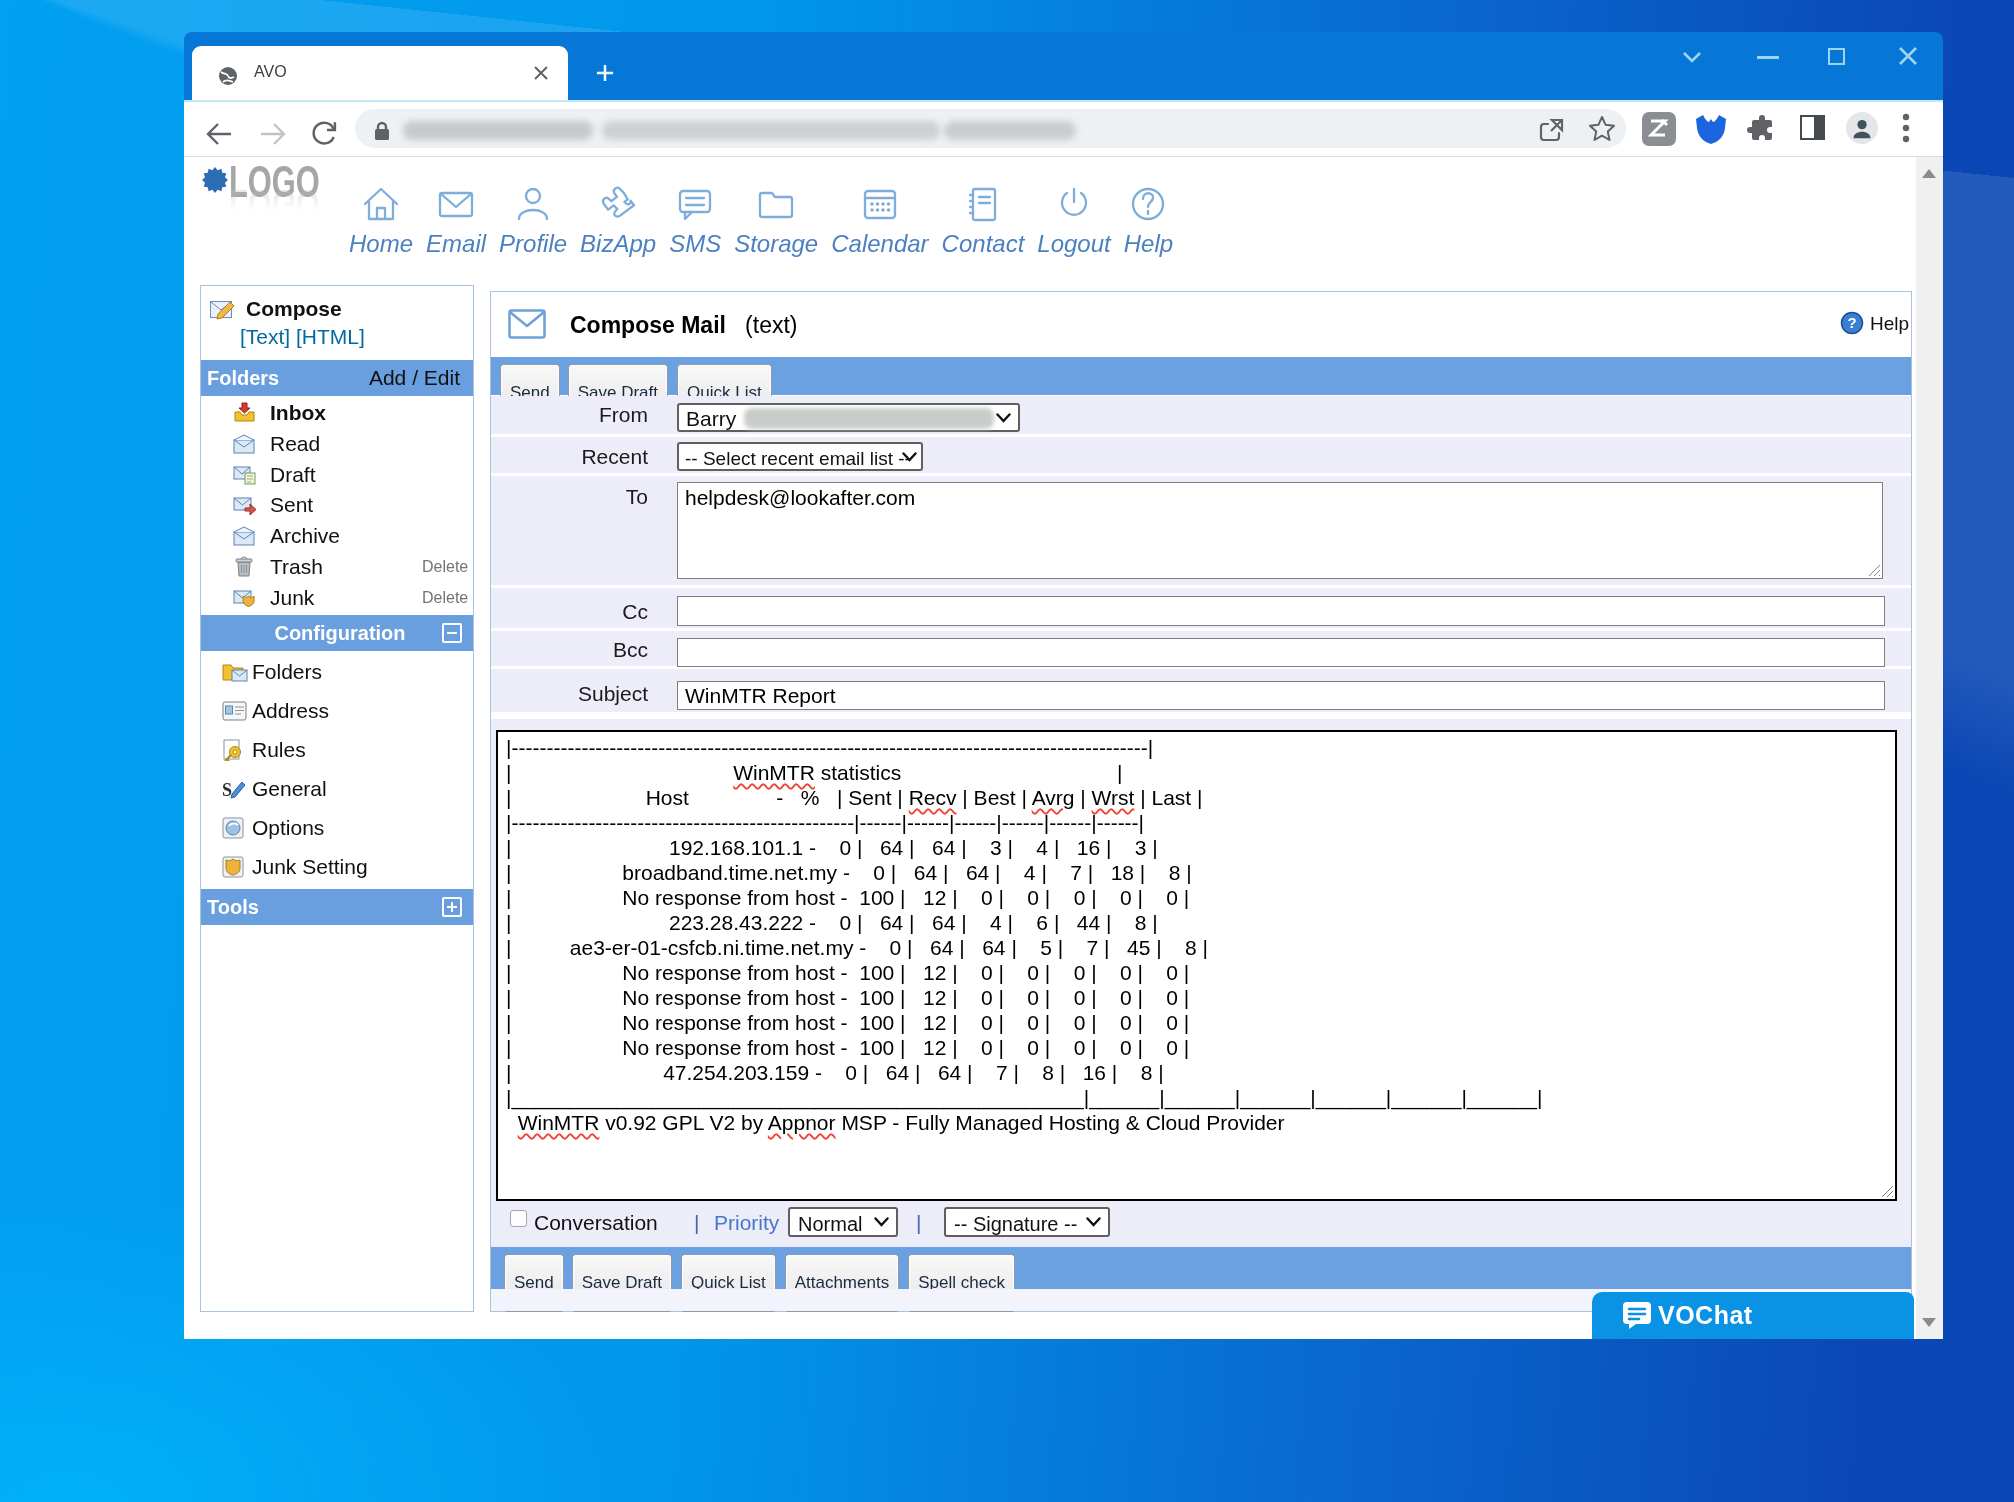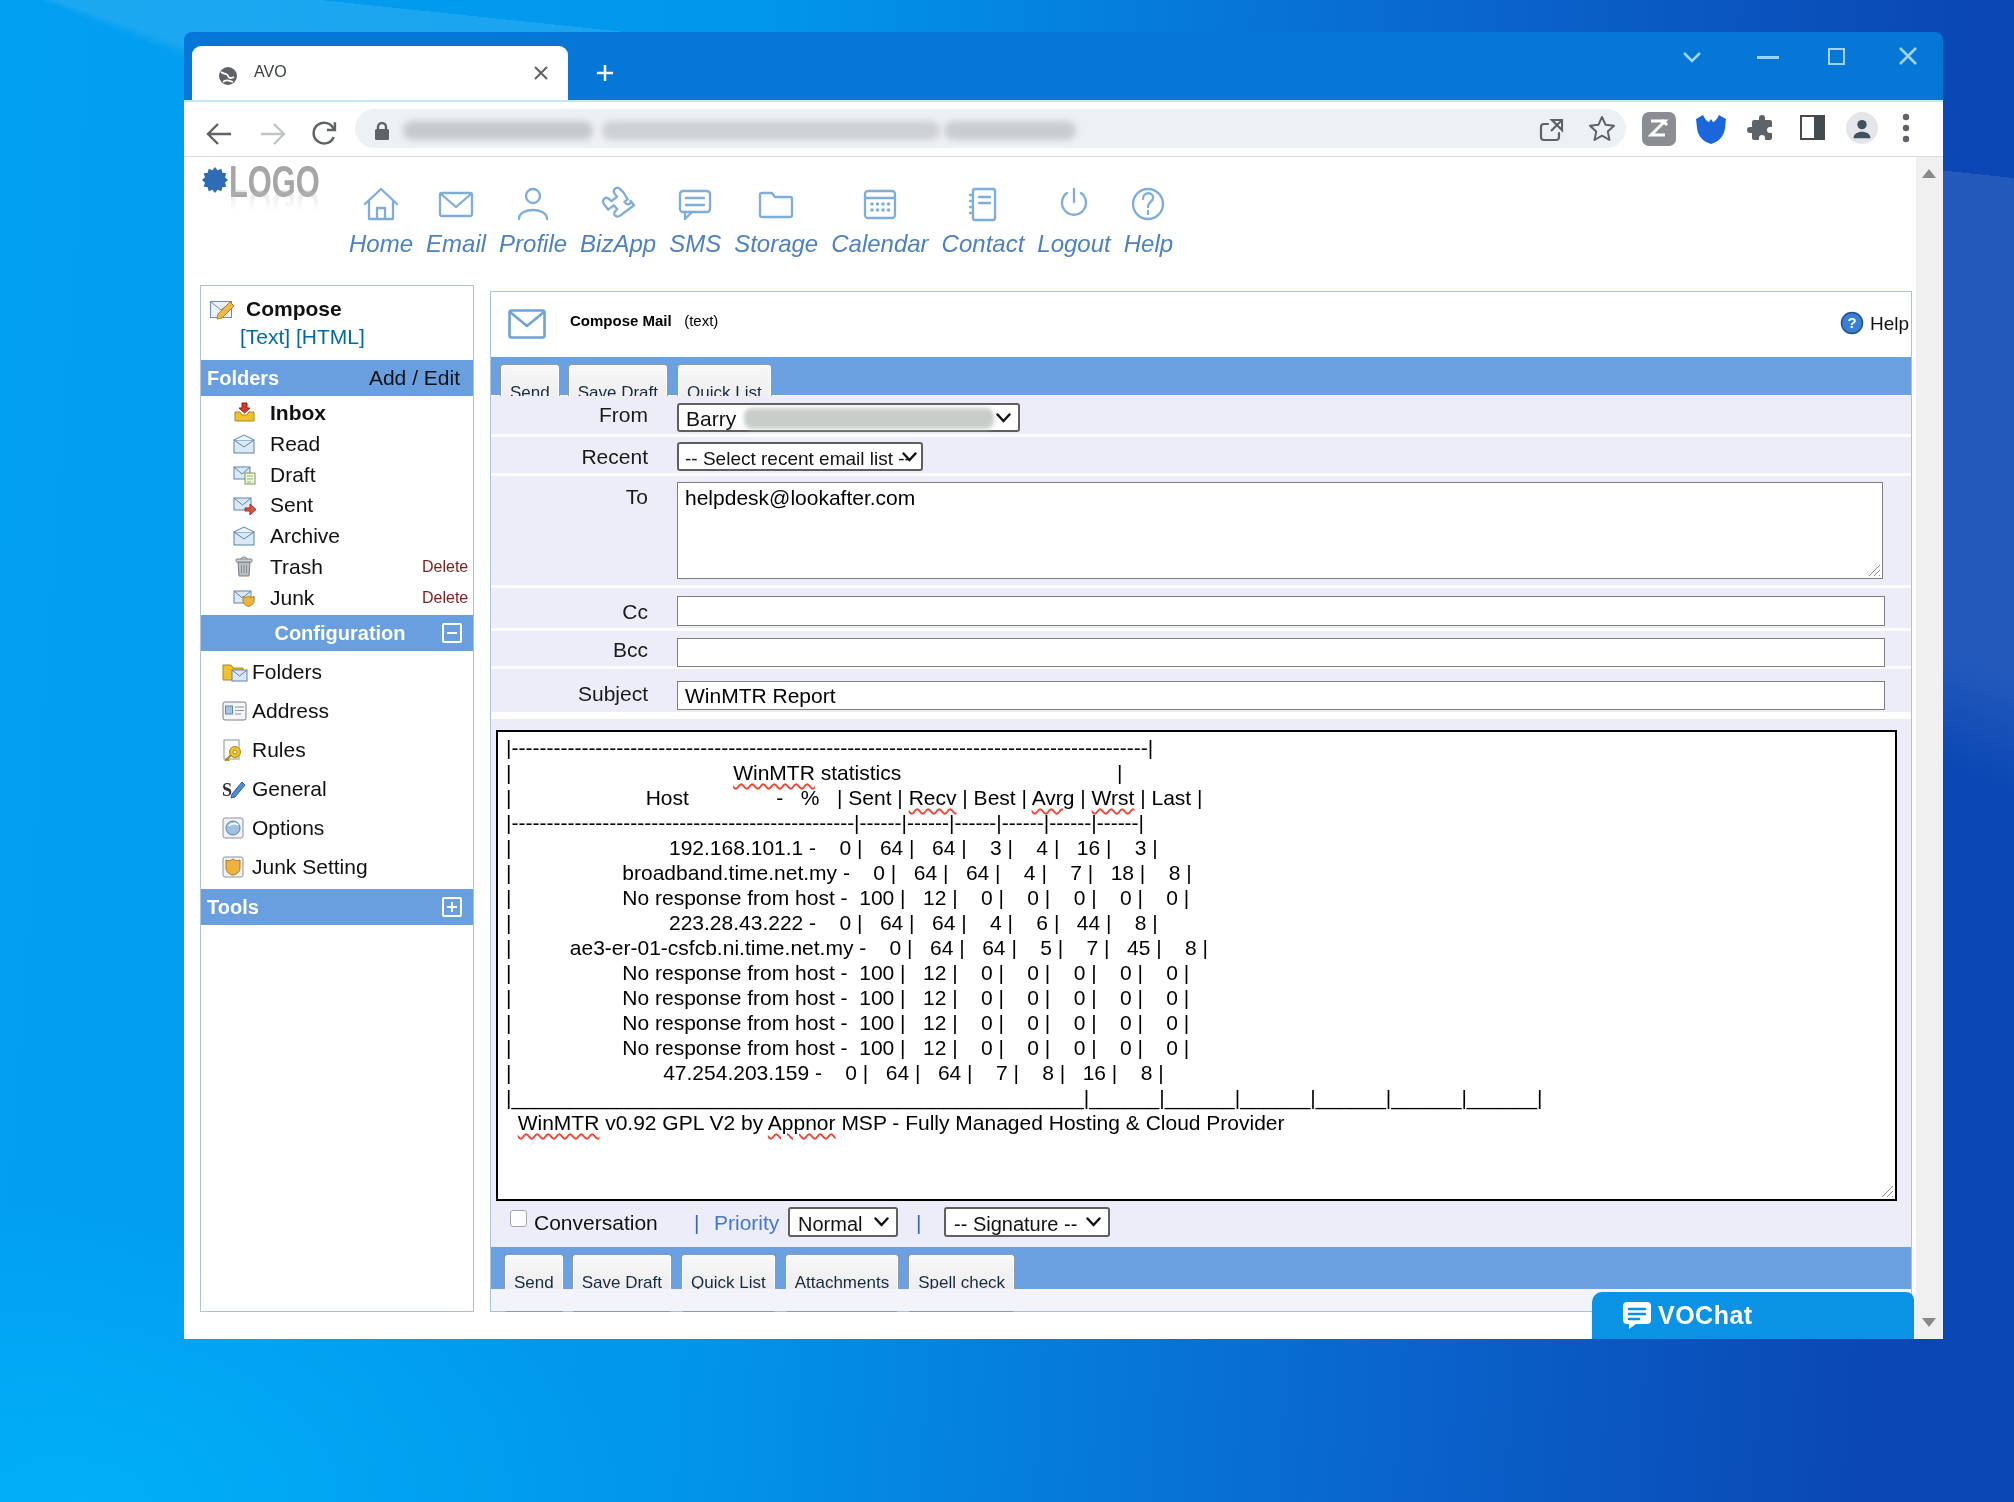--- a/index.html
+++ b/index.html
@@ -26,21 +26,21 @@
 #mainpanel{position:absolute;left:306px;top:134px;width:1422px;height:1021px;background:#fff;border:1px solid #a9c2dd;}
 .lav{background:#ededfa;}
 .btn{display:inline-block;background:linear-gradient(#f8f8f8,#e6e6e9);border:1px solid #fdfdfd;outline:1px solid #8d9aab;color:#182a42;font-size:17px;text-align:center;padding:18px 8px;border-radius:2px;line-height:18px;}
 select.sel,.sel{background:#fff;border:2px solid #666;border-radius:4px;font-size:21px;color:#111;}
 .selchev{position:absolute;right:7px;top:50%;transform:translateY(-50%);}
 .navitem{display:flex;flex-direction:column;align-items:center;}
 .navitem svg{width:46px;height:46px;fill:none;stroke:#7fadda;stroke-width:2.3;stroke-linecap:round;stroke-linejoin:round;margin-bottom:3px;}
 .srow{position:absolute;left:0;width:100%;display:flex;align-items:center;}
 .srow .lbl{font-size:21px;color:#111;}
 .ficon{position:absolute;display:flex;align-items:center;}
-.dele{font-size:16px;color:#7f1d1d;position:absolute;}
+.dele{font-size:16px;color:#737373;position:absolute;}
 .hdrbar{position:absolute;left:0;width:100%;background:#699fde;color:#fff;font-weight:bold;font-size:20px;display:flex;align-items:center;}
 .bluebar2{background:#6ba1e0;}
 .lbl2{font-size:21px;color:#1a1a1a;text-align:right;}
 .inp2{border:1px solid #7e7e7e;background:#fff;padding-left:16px;}
 .sel{position:absolute;background:#fff;border:2px solid #5f5f5f;border-radius:3px;color:#111;}
 #bodytext{position:absolute;left:8px;top:3px;font-size:21px;line-height:25px;white-space:pre;color:#000;}
 .sq{text-decoration:underline;text-decoration-style:wavy;text-decoration-color:#e43;text-decoration-thickness:2px;text-underline-offset:3px;}
 </style>
 </head>
 <body>
@@ -374,21 +374,21 @@
                 <span style="position:absolute;left:7px;top:3px;width:2px;height:10px;background:#fff;"></span>
               </span>
             </div>
       </div>
 
       <div id="mainpanel">
         <svg class="abs" style="left:17px;top:17px" width="38" height="30" viewBox="0 0 38 30">
               <rect x="1.5" y="1.5" width="35" height="27" rx="2" fill="none" stroke="#6fa3d8" stroke-width="2.6"></rect>
               <path d="M2 3 L19 17 L36 3" fill="none" stroke="#6fa3d8" stroke-width="2.6" stroke-linecap="round" stroke-linejoin="round"></path>
             </svg>
-        <div class="abs" style="left:79px;top:20px;font-size:15px;"><b>Compose Mail</b>&nbsp;&nbsp; (text)</div>
+        <div class="abs" style="left:79px;top:20px;font-size:23px;"><b>Compose Mail</b>&nbsp;&nbsp; (text)</div>
         <svg class="abs" style="left:1349px;top:19px" width="24" height="24" viewBox="0 0 24 24">
               <circle cx="12" cy="12" r="10.5" fill="#3b7fd4" stroke="#1d4f94" stroke-width="1.5"></circle>
               <text x="12" y="17" font-size="15" font-weight="bold" fill="#fff" text-anchor="middle" font-family="Liberation Sans">?</text>
             </svg>
         <div class="abs" style="left:1379px;top:21px;font-size:19px;color:#111;">Help</div>
         <div class="abs bluebar2" style="left:0;top:65px;width:100%;height:38px;"></div>
         <div class="abs" style="left:10px;top:73px;"><span class="btn">Send</span><span class="btn" style="margin-left:10px;">Save Draft</span><span class="btn" style="margin-left:11px;">Quick List</span></div>
         <div class="abs lav" style="left:0;top:104px;width:100%;height:38px;"></div>
         <div class="abs lav" style="left:0;top:145px;width:100%;height:36px;"></div>
         <div class="abs lav" style="left:0;top:184px;width:100%;height:109px;"></div>

